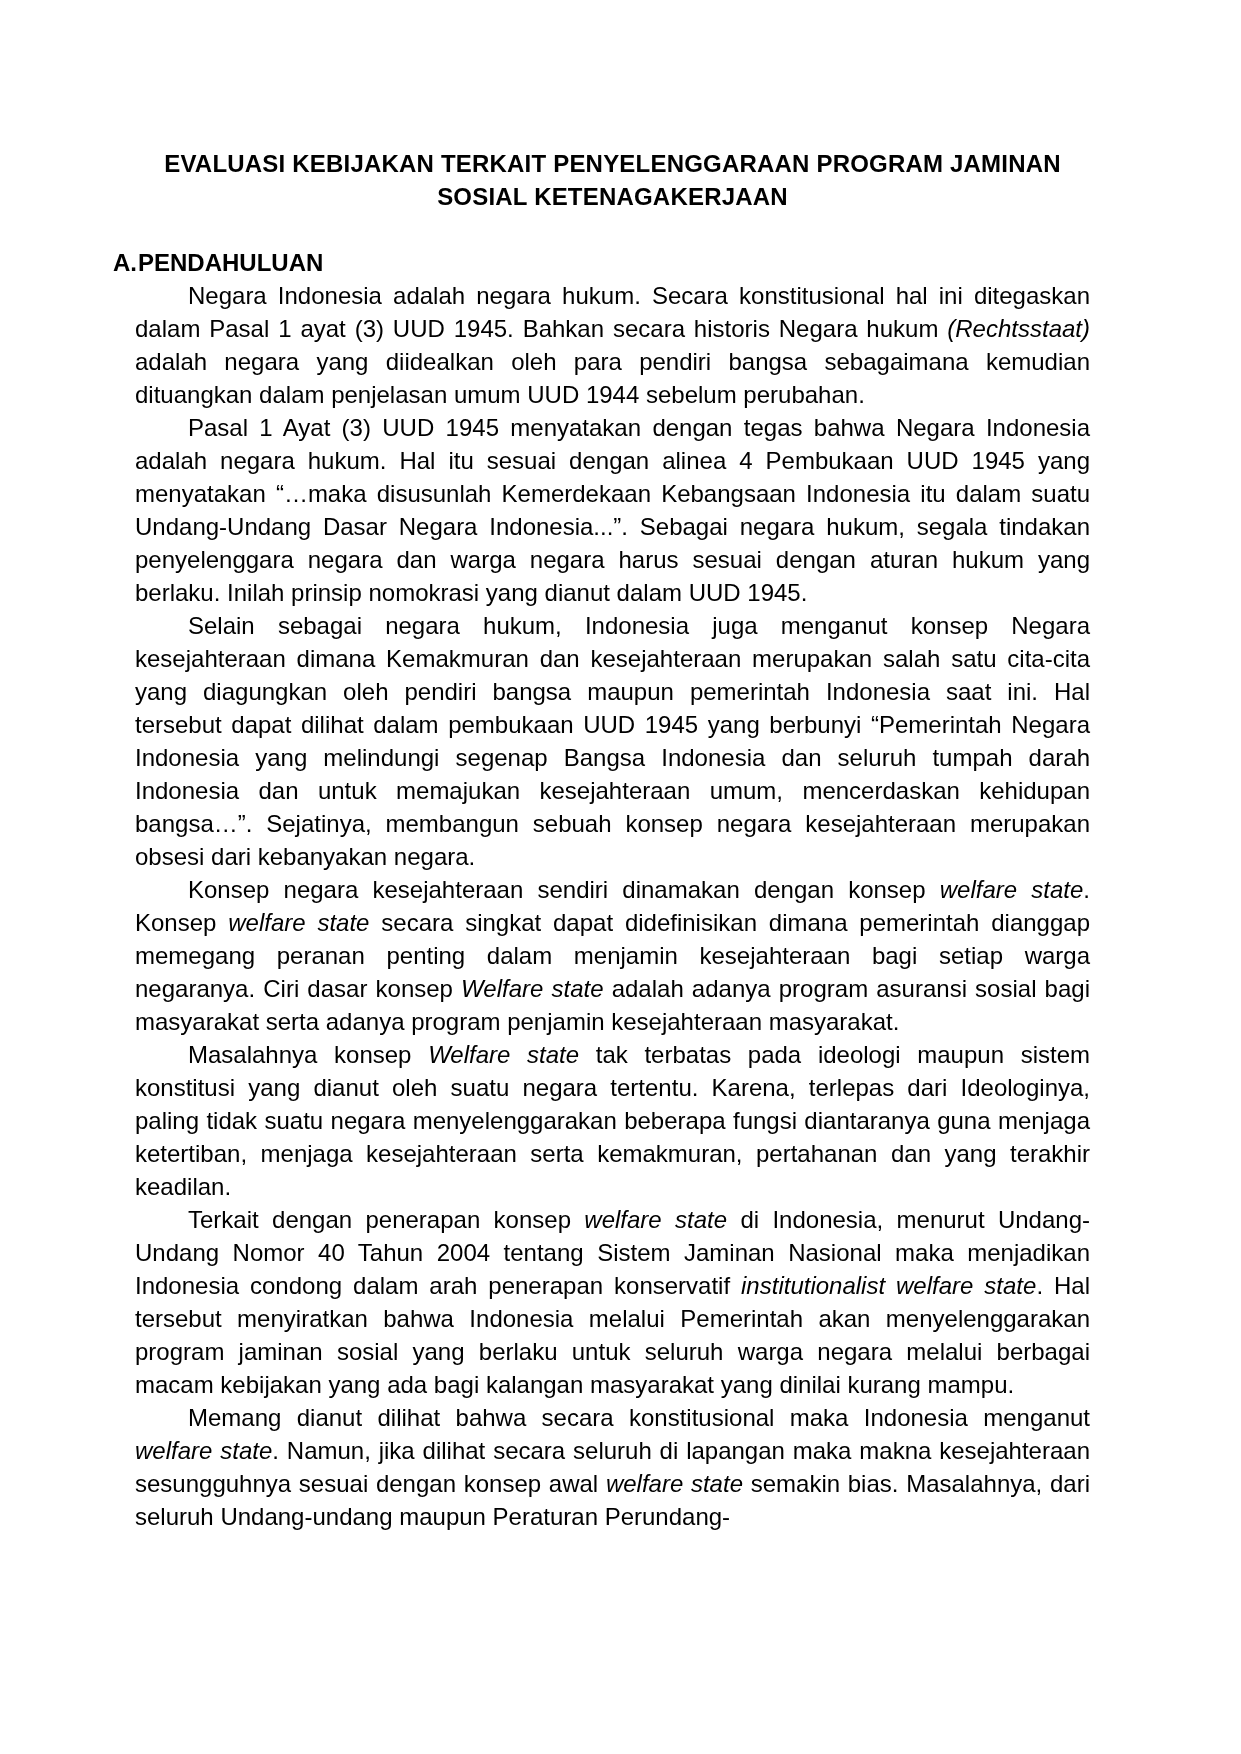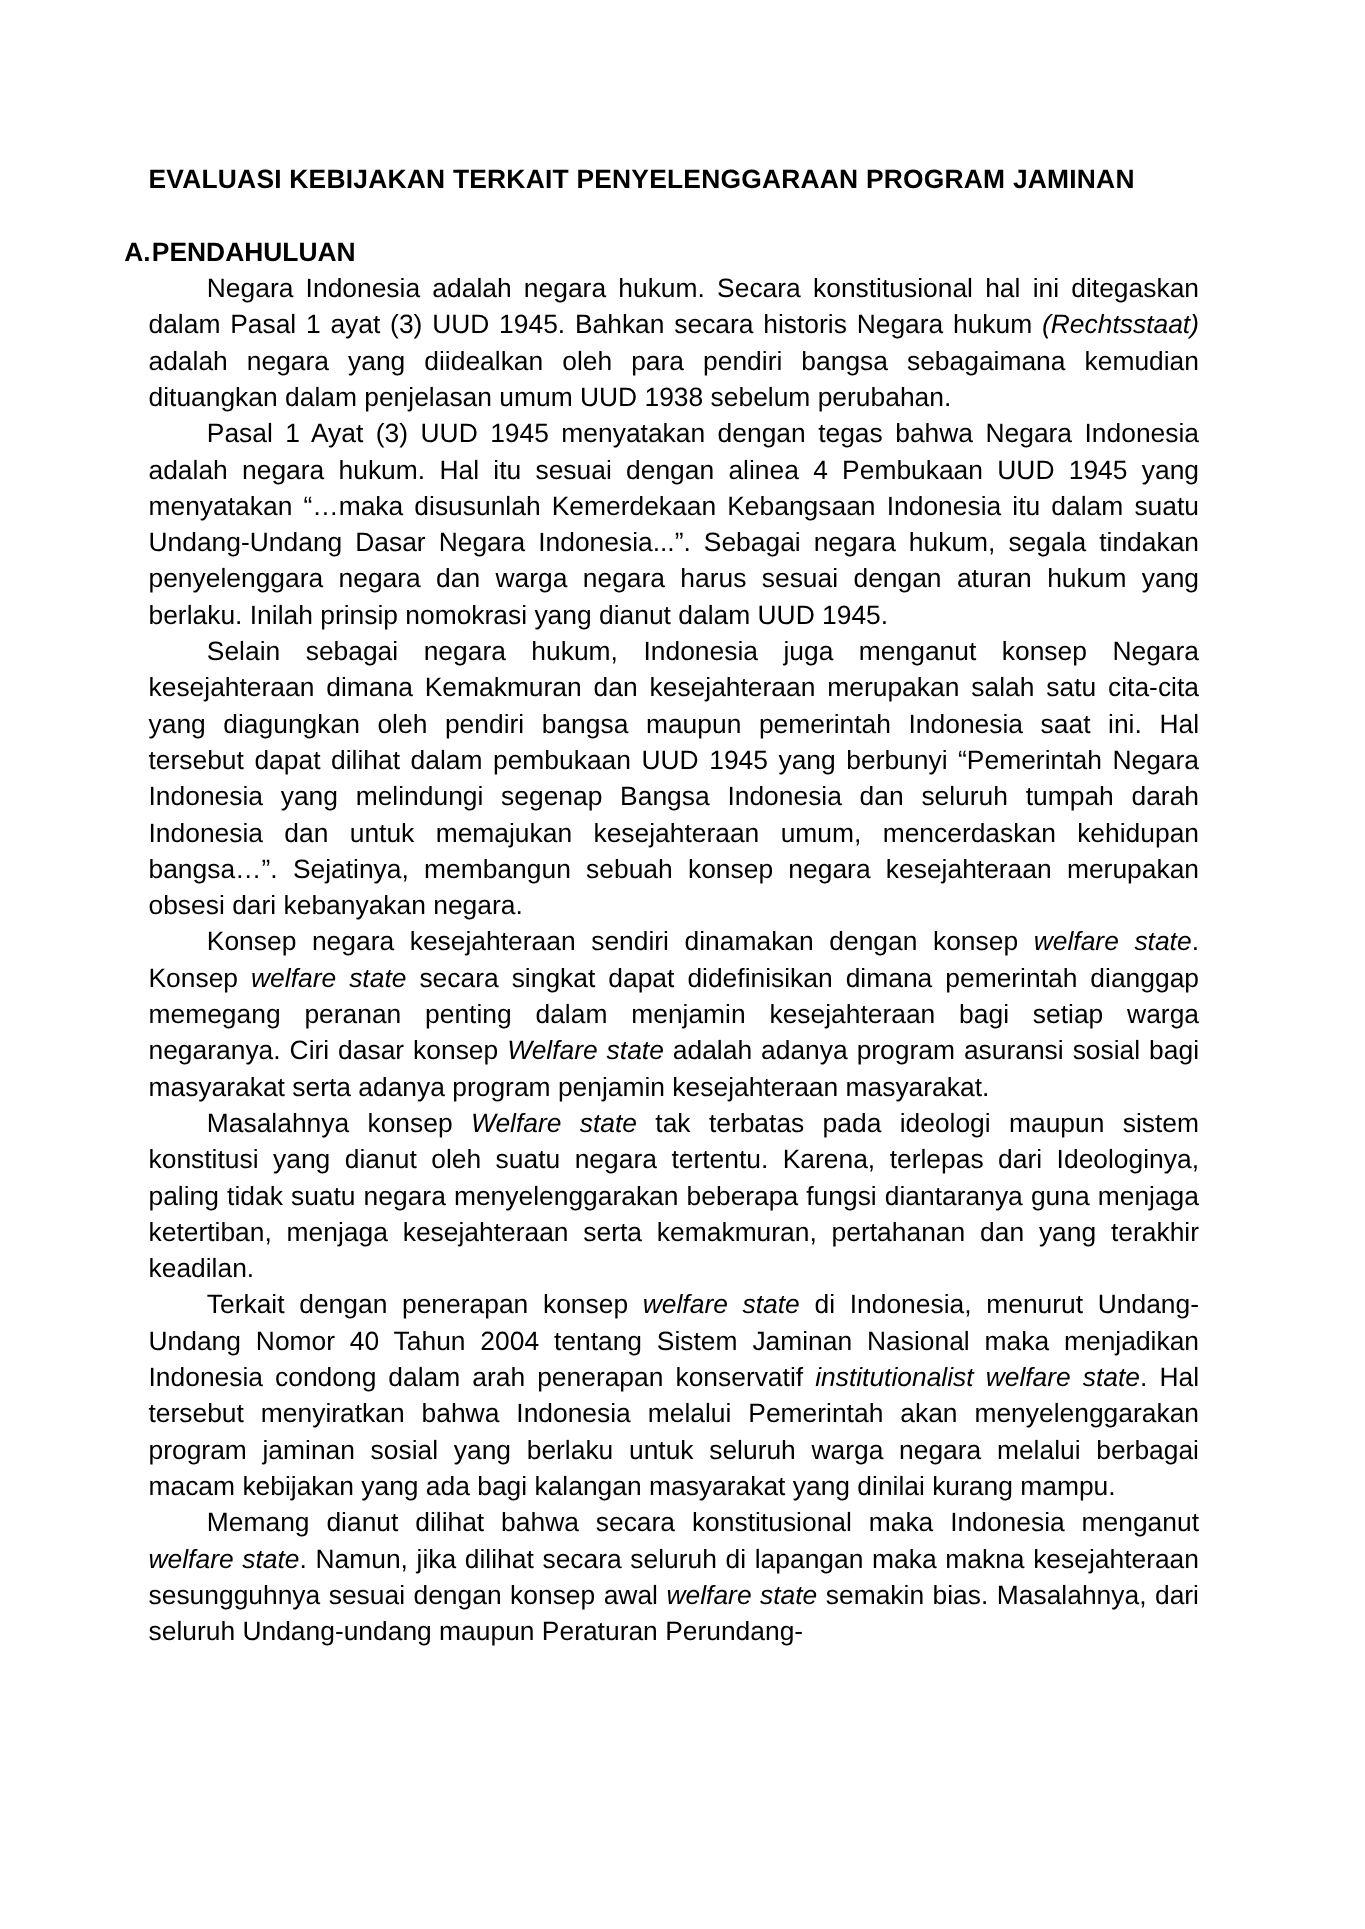--- a/index.html
+++ b/index.html
@@ -24,20 +24,21 @@
     position: absolute;
     left: 135px;
     top: 147px;
     width: 955px;
   }
   .doc-title {
     margin: 0;
     font-size: 24px;
     line-height: 33px;
     font-weight: bold;
+    text-align: center;
     letter-spacing: 0.2px;
   }
   .doc-title .title-line { display: block; }
   .section-heading {
     margin-top: 33px;
     font-size: 24px;
     line-height: 33px;
     font-weight: bold;
     display: flex;
     margin-left: -22px;
@@ -58,27 +59,28 @@
     font-family: "Liberation Sans", sans-serif;
   }
 </style>
 </head>
 <body>
 
 <div class="page">
   <div class="content">
     <h1 class="doc-title">
       <span class="title-line">EVALUASI KEBIJAKAN TERKAIT PENYELENGGARAAN PROGRAM JAMINAN</span>
+      <span class="title-line">SOSIAL KETENAGAKERJAAN</span>
     </h1>
     <div class="section-heading">
       <span class="section-label">A.</span>
       <span class="section-title">PENDAHULUAN</span>
     </div>
     <div class="doc-body">
-        <p><span>Negara Indonesia adalah negara hukum. Secara konstitusional hal ini ditegaskan dalam Pasal 1 ayat (3) UUD 1945. Bahkan secara historis Negara hukum </span><em>(Rechtsstaat)</em><span> adalah negara yang diidealkan oleh para pendiri bangsa sebagaimana kemudian dituangkan dalam penjelasan umum UUD 1938 sebelum perubahan.</span></p>
+        <p><span>Negara Indonesia adalah negara hukum. Secara konstitusional hal ini ditegaskan dalam Pasal 1 ayat (3) UUD 1945. Bahkan secara historis Negara hukum </span><em>(Rechtsstaat)</em><span> adalah negara yang diidealkan oleh para pendiri bangsa sebagaimana kemudian dituangkan dalam penjelasan umum UUD 1944 sebelum perubahan.</span></p>
         <p><span>Pasal 1 Ayat (3) UUD 1945 menyatakan dengan tegas bahwa Negara Indonesia adalah negara hukum. Hal itu sesuai dengan alinea 4 Pembukaan UUD 1945 yang menyatakan “…maka disusunlah Kemerdekaan Kebangsaan Indonesia itu dalam suatu Undang-Undang Dasar Negara Indonesia...”. Sebagai negara hukum, segala tindakan penyelenggara negara dan warga negara harus sesuai dengan aturan hukum yang berlaku. Inilah prinsip nomokrasi yang dianut dalam UUD 1945.</span></p>
         <p><span>Selain sebagai negara hukum, Indonesia juga menganut konsep Negara kesejahteraan dimana Kemakmuran dan kesejahteraan merupakan salah satu cita-cita yang diagungkan oleh pendiri bangsa maupun pemerintah Indonesia saat ini. Hal tersebut dapat dilihat dalam pembukaan UUD 1945 yang berbunyi “Pemerintah Negara Indonesia yang melindungi segenap Bangsa Indonesia dan seluruh tumpah darah Indonesia dan untuk memajukan kesejahteraan umum, mencerdaskan kehidupan bangsa…”. Sejatinya, membangun sebuah konsep negara kesejahteraan merupakan obsesi dari kebanyakan negara.</span></p>
         <p><span>Konsep negara kesejahteraan sendiri dinamakan dengan konsep </span><em>welfare state</em><span>. Konsep </span><em>welfare state</em><span> secara singkat dapat didefinisikan dimana pemerintah dianggap memegang peranan penting dalam menjamin kesejahteraan bagi setiap warga negaranya. Ciri dasar konsep </span><em>Welfare state</em><span> adalah adanya program asuransi sosial bagi masyarakat serta adanya program penjamin kesejahteraan masyarakat.</span></p>
         <p><span>Masalahnya konsep </span><em>Welfare state</em><span> tak terbatas pada ideologi maupun sistem konstitusi yang dianut oleh suatu negara tertentu. Karena, terlepas dari Ideologinya, paling tidak suatu negara menyelenggarakan beberapa fungsi diantaranya guna menjaga ketertiban, menjaga kesejahteraan serta kemakmuran, pertahanan dan yang terakhir keadilan.</span></p>
         <p><span>Terkait dengan penerapan konsep </span><em>welfare state</em><span> di Indonesia, menurut Undang-Undang Nomor 40 Tahun 2004 tentang Sistem Jaminan Nasional maka menjadikan Indonesia condong dalam arah penerapan konservatif </span><em>institutionalist welfare state</em><span>. Hal tersebut menyiratkan bahwa Indonesia melalui Pemerintah akan menyelenggarakan program jaminan sosial yang berlaku untuk seluruh warga negara melalui berbagai macam kebijakan yang ada bagi kalangan masyarakat yang dinilai kurang mampu.</span></p>
         <p><span>Memang dianut dilihat bahwa secara konstitusional maka Indonesia menganut </span><em>welfare state</em><span>. Namun, jika dilihat secara seluruh di lapangan maka makna kesejahteraan sesungguhnya sesuai dengan konsep awal </span><em>welfare state</em><span> semakin bias. Masalahnya, dari seluruh Undang-undang maupun Peraturan Perundang-</span></p>
       </div>
   </div>
 </div>
 

